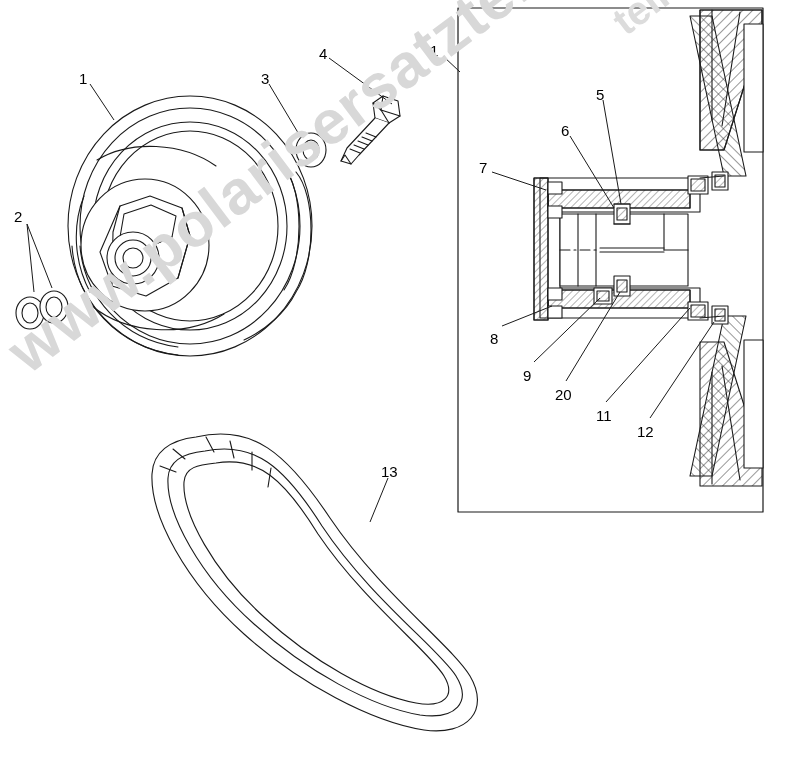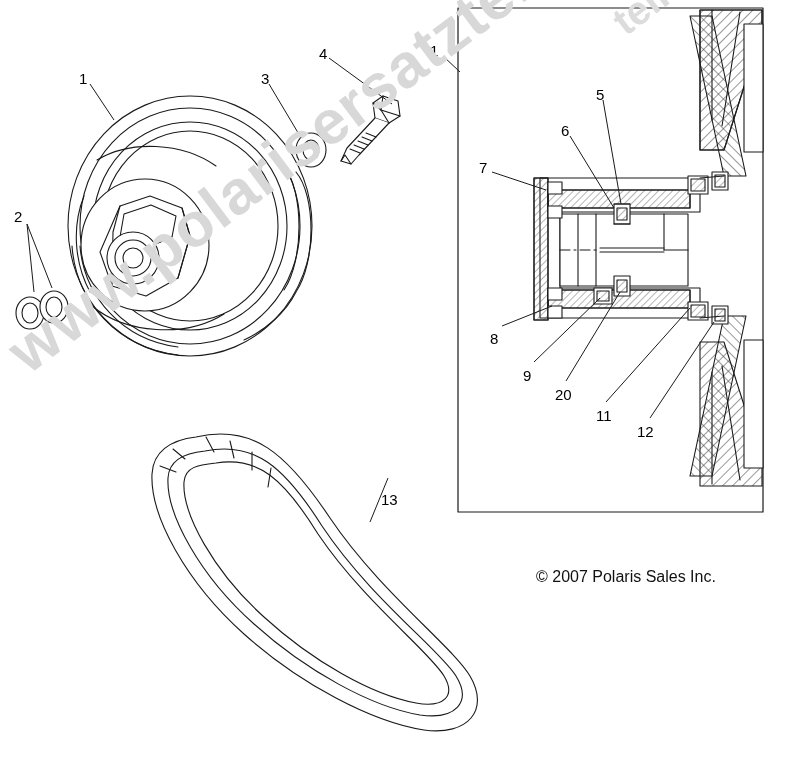--- a/index.html
+++ b/index.html
@@ -256,20 +256,19 @@
   <div class="callout" style="left:319px; top:46px;">4</div>
   <div class="callout" style="left:430px; top:43px;">1</div>
   <div class="callout" style="left:596px; top:87px;">5</div>
   <div class="callout" style="left:561px; top:123px;">6</div>
   <div class="callout" style="left:479px; top:160px;">7</div>
   <div class="callout" style="left:490px; top:331px;">8</div>
   <div class="callout" style="left:523px; top:368px;">9</div>
   <div class="callout" style="left:555px; top:387px;">20</div>
   <div class="callout" style="left:596px; top:408px;text-align:center;">11</div>
   <div class="callout" style="left:637px; top:424px;">12</div>
-  <div class="callout" style="left:381px; top:492px;">13</div>
-
-  <div class="copyright" style="left:536px; top:568px;">© 2007 Polaris Sales Inc.</div>
+  <div class="callout" style="left:381px; top:464px;">13</div>
+
 
   <div class="wm wm-main">www.polarisersatzteile.de</div>
   <div class="wm wm-corner">teile.de</div>
 
 </div>
 
 </body></html>

